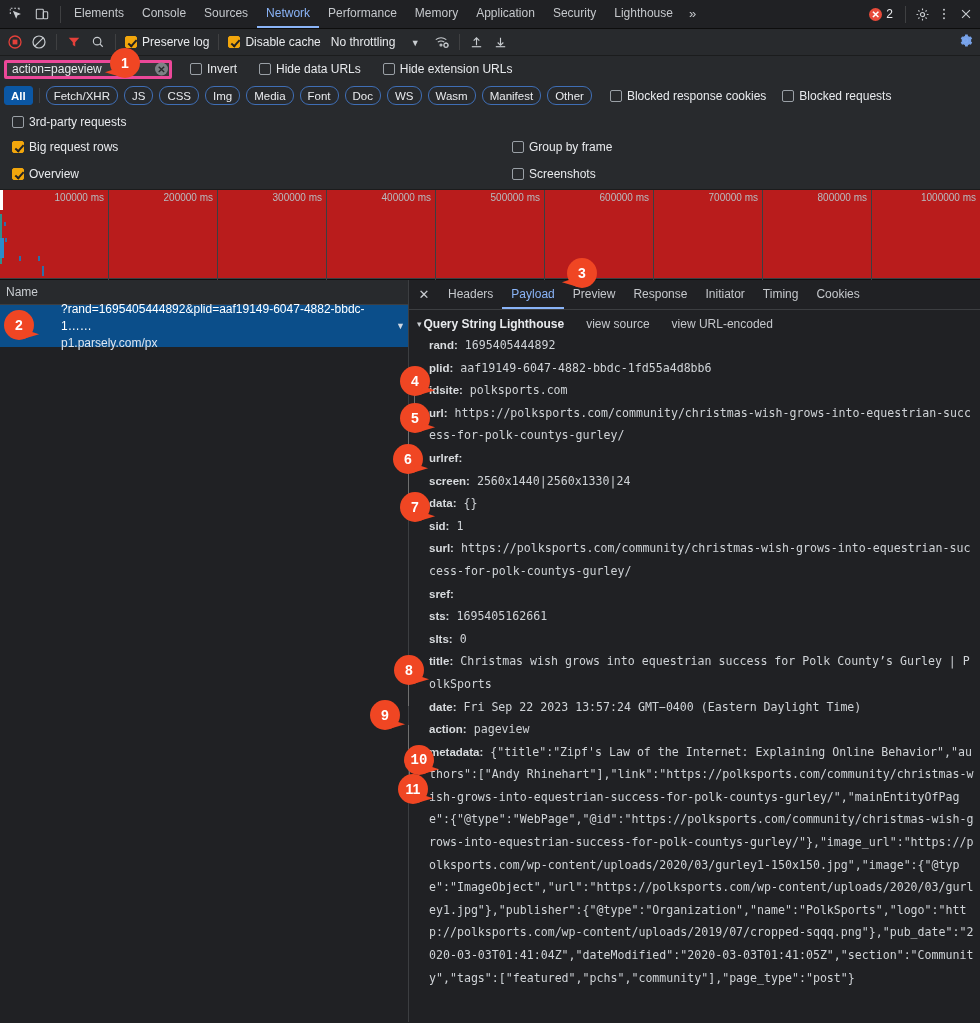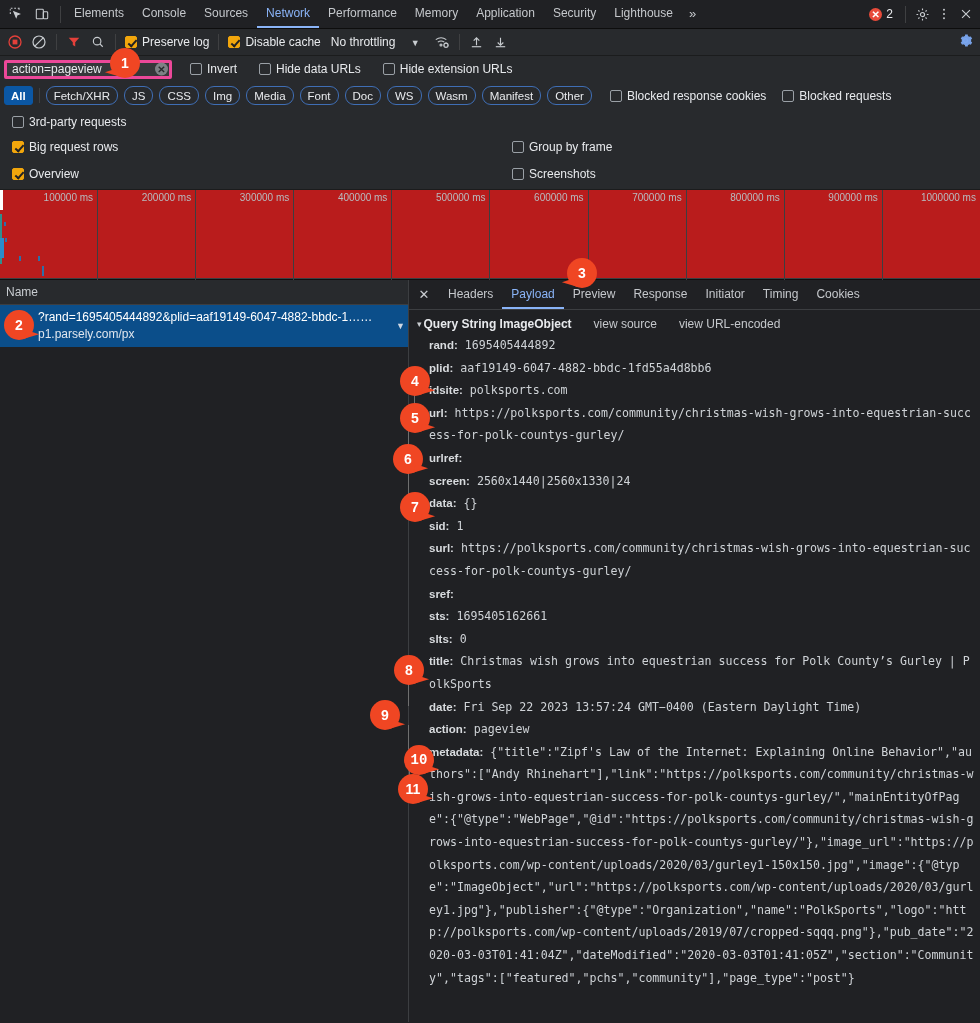--- a/index.html
+++ b/index.html
@@ -145,21 +145,21 @@
   .split { display: flex; height: 742px; }
   .req-list { width: 409px; background: #202124; border-right: 1px solid #3c3e41; position: relative; }
   .rl-header {
     height: 25px; background: #282a2d; border-bottom: 1px solid #3c3e41;
     display: flex; align-items: center; padding-left: 6px;
     color: #c9cdd1; font-size: 12px;
   }
   .req-row {
     height: 42px; background: #0b4e8a;
     display: flex; align-items: center; position: relative;
-    padding-left: 38px; padding-right: 16px;
+    padding-left: 61px; padding-right: 16px;
   }
   .req-name { color: #fff; font-size: 12px; line-height: 17px; overflow: hidden; }
   .req-sub { color: #dfe6ee; font-size: 12px; line-height: 17px; }
   .row-caret {
     position: absolute; right: 3px; top: 50%; transform: translateY(-50%);
     color: #cfd8e3; font-size: 9px;
   }
 
   .detail {
     flex: 1; background: #202124; display: flex; flex-direction: column;
@@ -492,23 +492,20 @@
           <span class="ov-tick">500000 ms</span>
         </div>
       <div class="ov-cell">
           <span class="ov-tick">600000 ms</span>
         </div>
       <div class="ov-cell">
           <span class="ov-tick">700000 ms</span>
         </div>
       <div class="ov-cell">
           <span class="ov-tick">800000 ms</span>
-        </div>
-      <div class="ov-cell">
-          <span class="ov-tick">900000 ms</span>
         </div>
       <div class="ov-cell">
           <span class="ov-tick">1000000 ms</span>
         </div>
     </div>
     <div class="ov-left-edge"></div>
     <div class="ov-teal"></div>
     <div class="ov-blue-edge"></div>
     <div class="ov-bars">
       <div class="ovb" style="left:4px;top:8px;width:2px;height:4px;"></div>
@@ -557,21 +554,21 @@
             <span>Timing</span>
           </div>
         <div class="dtab">
             <span>Cookies</span>
           </div>
       </div>
 
       <div class="payload-body">
         <div class="section-head">
           <span class="tri">▾</span>
-          <span class="sec-title">Query String ImageObject</span>
+          <span class="sec-title">Query String Lighthouse</span>
           <span class="sec-link">view source</span>
           <span class="sec-link">view URL-encoded</span>
         </div>
 
         <div class="params">
           <div class="param"><span class="pkey">rand:</span> <span>1695405444892</span></div>
           <div class="param"><span class="pkey">plid:</span> <span>aaf19149-6047-4882-bbdc-1fd55a4d8bb6</span></div>
           <div class="param"><span class="pkey">idsite:</span> <span>polksports.com</span></div>
           <div class="param"><span class="pkey">url:</span> <span>https://polksports.com/community/christmas-wish-grows-into-equestrian-success-for-polk-countys-gurley/</span></div>
           <div class="param"><span class="pkey">urlref:</span> <span></span></div>

